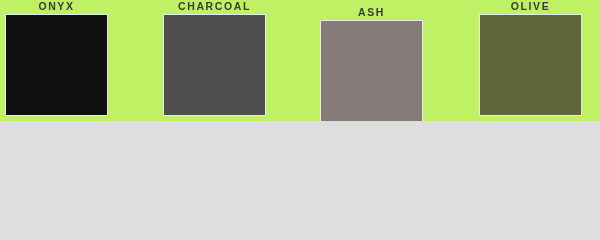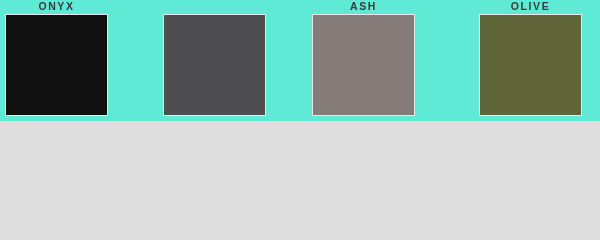--- a/index.html
+++ b/index.html
@@ -47,34 +47,35 @@
     top: 14px;
     left: 0;
     width: 103px;
     height: 102px;
     box-sizing: border-box;
     border: 1px solid #e8e8e8;
     background: #888;
   }
   .cell-0 { left: 5px; }
   .cell-1 { left: 163px; }
-  .cell-2 { left: 312px; }
+  .cell-2 { left: 320px; margin-top: 6px; }
   .cell-3 { left: 479px; }
 </style>
 </head>
 <body style="background: rgb(222, 222, 222);">
 
-<div id="swatch-board" style="background: #5eead4;">
+<div id="swatch-board" style="background: #bef264;">
 
   <div class="swatch-cell cell-0">
     <div class="swatch-label" style="color: rgb(58, 58, 58);">ONYX</div>
     <div class="swatch-chip" style="background-color: rgb(17, 17, 17); border-color: rgb(232, 232, 232);"></div>
   </div>
 
   <div class="swatch-cell cell-1">
+    <div class="swatch-label" style="color: rgb(58, 58, 58);">CHARCOAL</div>
     <div class="swatch-chip" style="background-color: rgb(78, 78, 80); border-color: rgb(232, 232, 232);"></div>
   </div>
 
   <div class="swatch-cell cell-2">
     <div class="swatch-label" style="color: rgb(58, 58, 58);">ASH</div>
     <div class="swatch-chip" style="background-color: rgb(133, 123, 120); border-color: rgb(232, 232, 232);"></div>
   </div>
 
   <div class="swatch-cell cell-3">
     <div class="swatch-label" style="color: rgb(58, 58, 58);">OLIVE</div>

